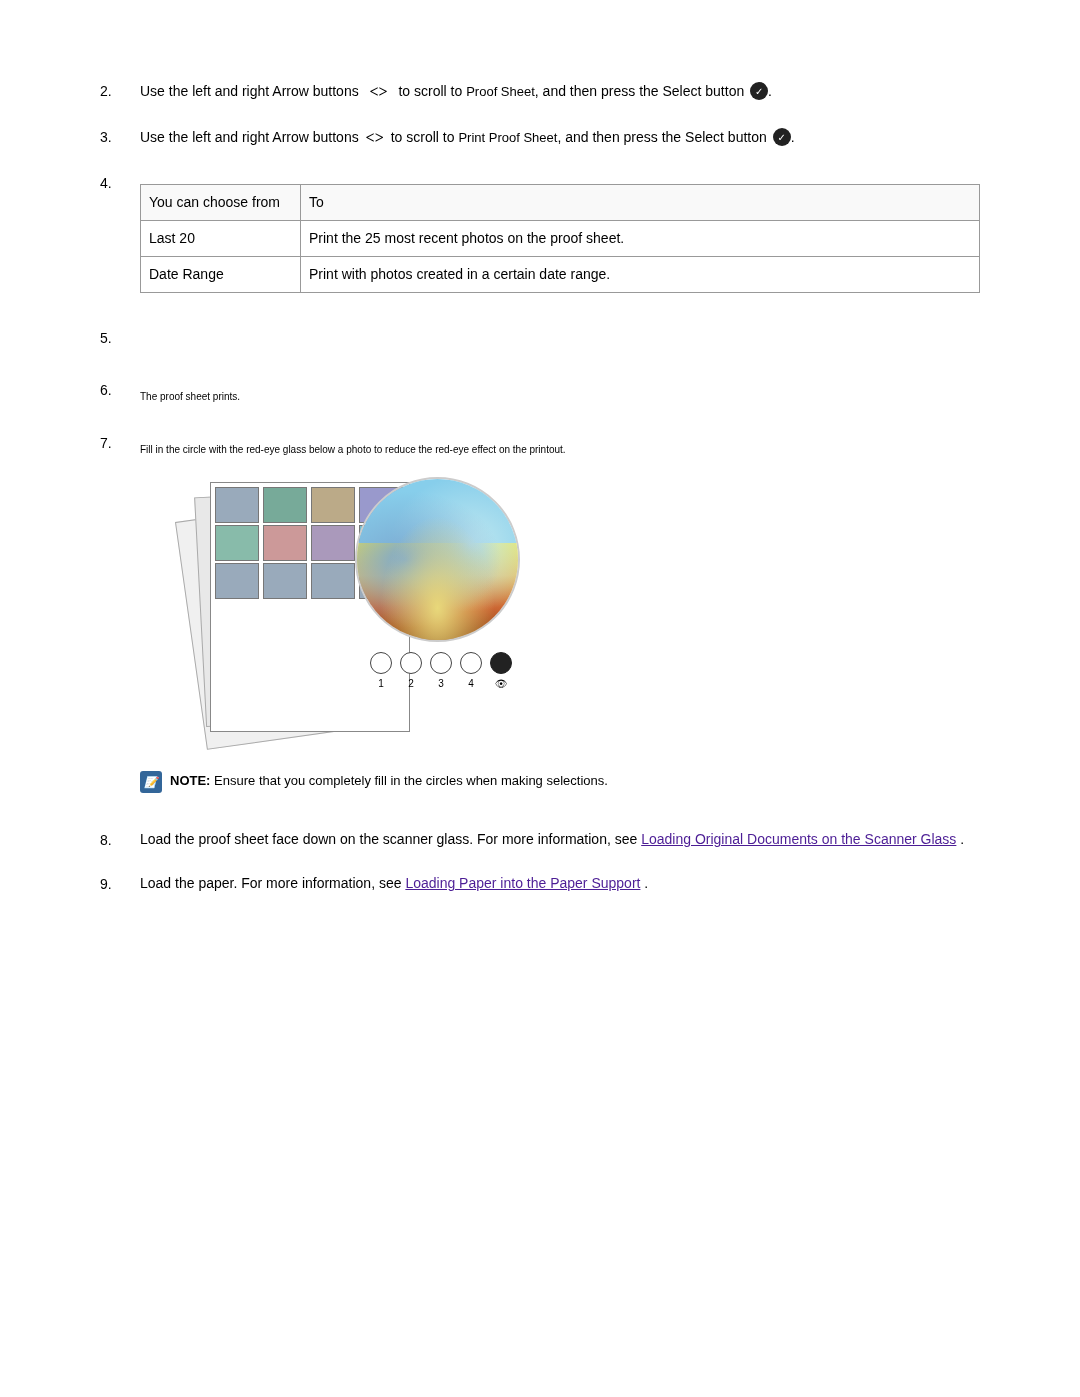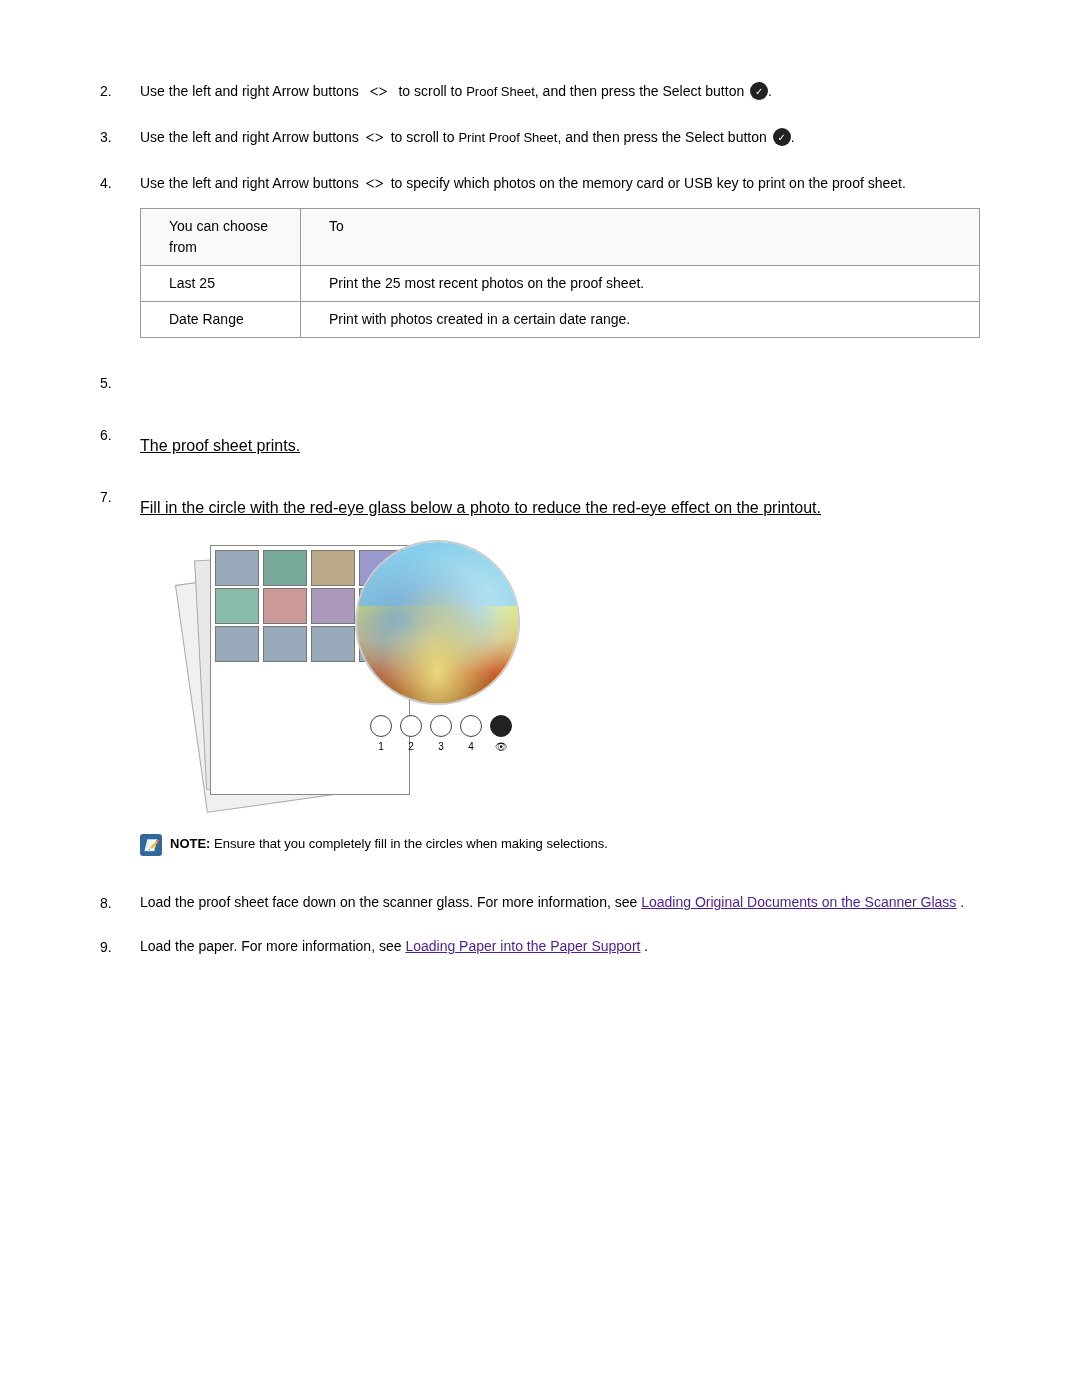--- a/index.html
+++ b/index.html
@@ -110,21 +110,21 @@
     .proof-table {
       border-collapse: collapse;
       width: 100%;
       margin-top: 12px;
       margin-bottom: 12px;
       font-size: 14px;
     }
 
     .proof-table td {
       border: 1px solid #999;
-      padding: 7px 28px;
+      padding: 7px 8px;
       vertical-align: top;
     }
 
     .proof-table td:first-child {
       width: 160px;
       font-weight: normal;
     }
 
     .proof-table tr:first-child td {
       background: #f9f9f9;
@@ -297,22 +297,21 @@
       align-items: center;
       gap: 2px;
     }
 
     .empty-step {
       min-height: 30px;
     }
 
     .step-content .sub-para {
       margin-top: 10px;
-      font-size: 16px;
-      text-decoration: underline;
+      font-size: 10px;
     }
   </style>
 </head>
 <body>
 
 <div class="main-content">
   <ol class="instructions">
 
     <li>
       <span class="step-num">2.</span>
@@ -332,34 +331,29 @@
         <span class="arrow-icon">&lt;&gt;</span>
         <span>to scroll to</span>
         <span class="mono">Print Proof Sheet</span><span>, and then press the Select button</span>
         <span class="select-btn"></span>.
       </div>
     </li>
 
     <li>
       <span class="step-num">4.</span>
       <div class="step-content">
-        <p>
-          <span>Use the left and right Arrow buttons</span>
-          <span class="arrow-icon">&lt;&gt;</span>
-          <span>to specify which photos on the memory card or USB key to print on the proof sheet.</span>
-        </p>
 
         <table class="proof-table">
           <tbody>
               <tr>
             <td>You can choose from</td>
             <td>To</td>
           </tr>
           <tr>
-            <td>Last 25</td>
+            <td>Last 20</td>
             <td>Print the 25 most recent photos on the proof sheet.</td>
           </tr>
           <tr>
             <td>Date Range</td>
             <td>Print with photos created in a certain date range.</td>
           </tr>
         </tbody>
           </table>
       </div>
     </li>

